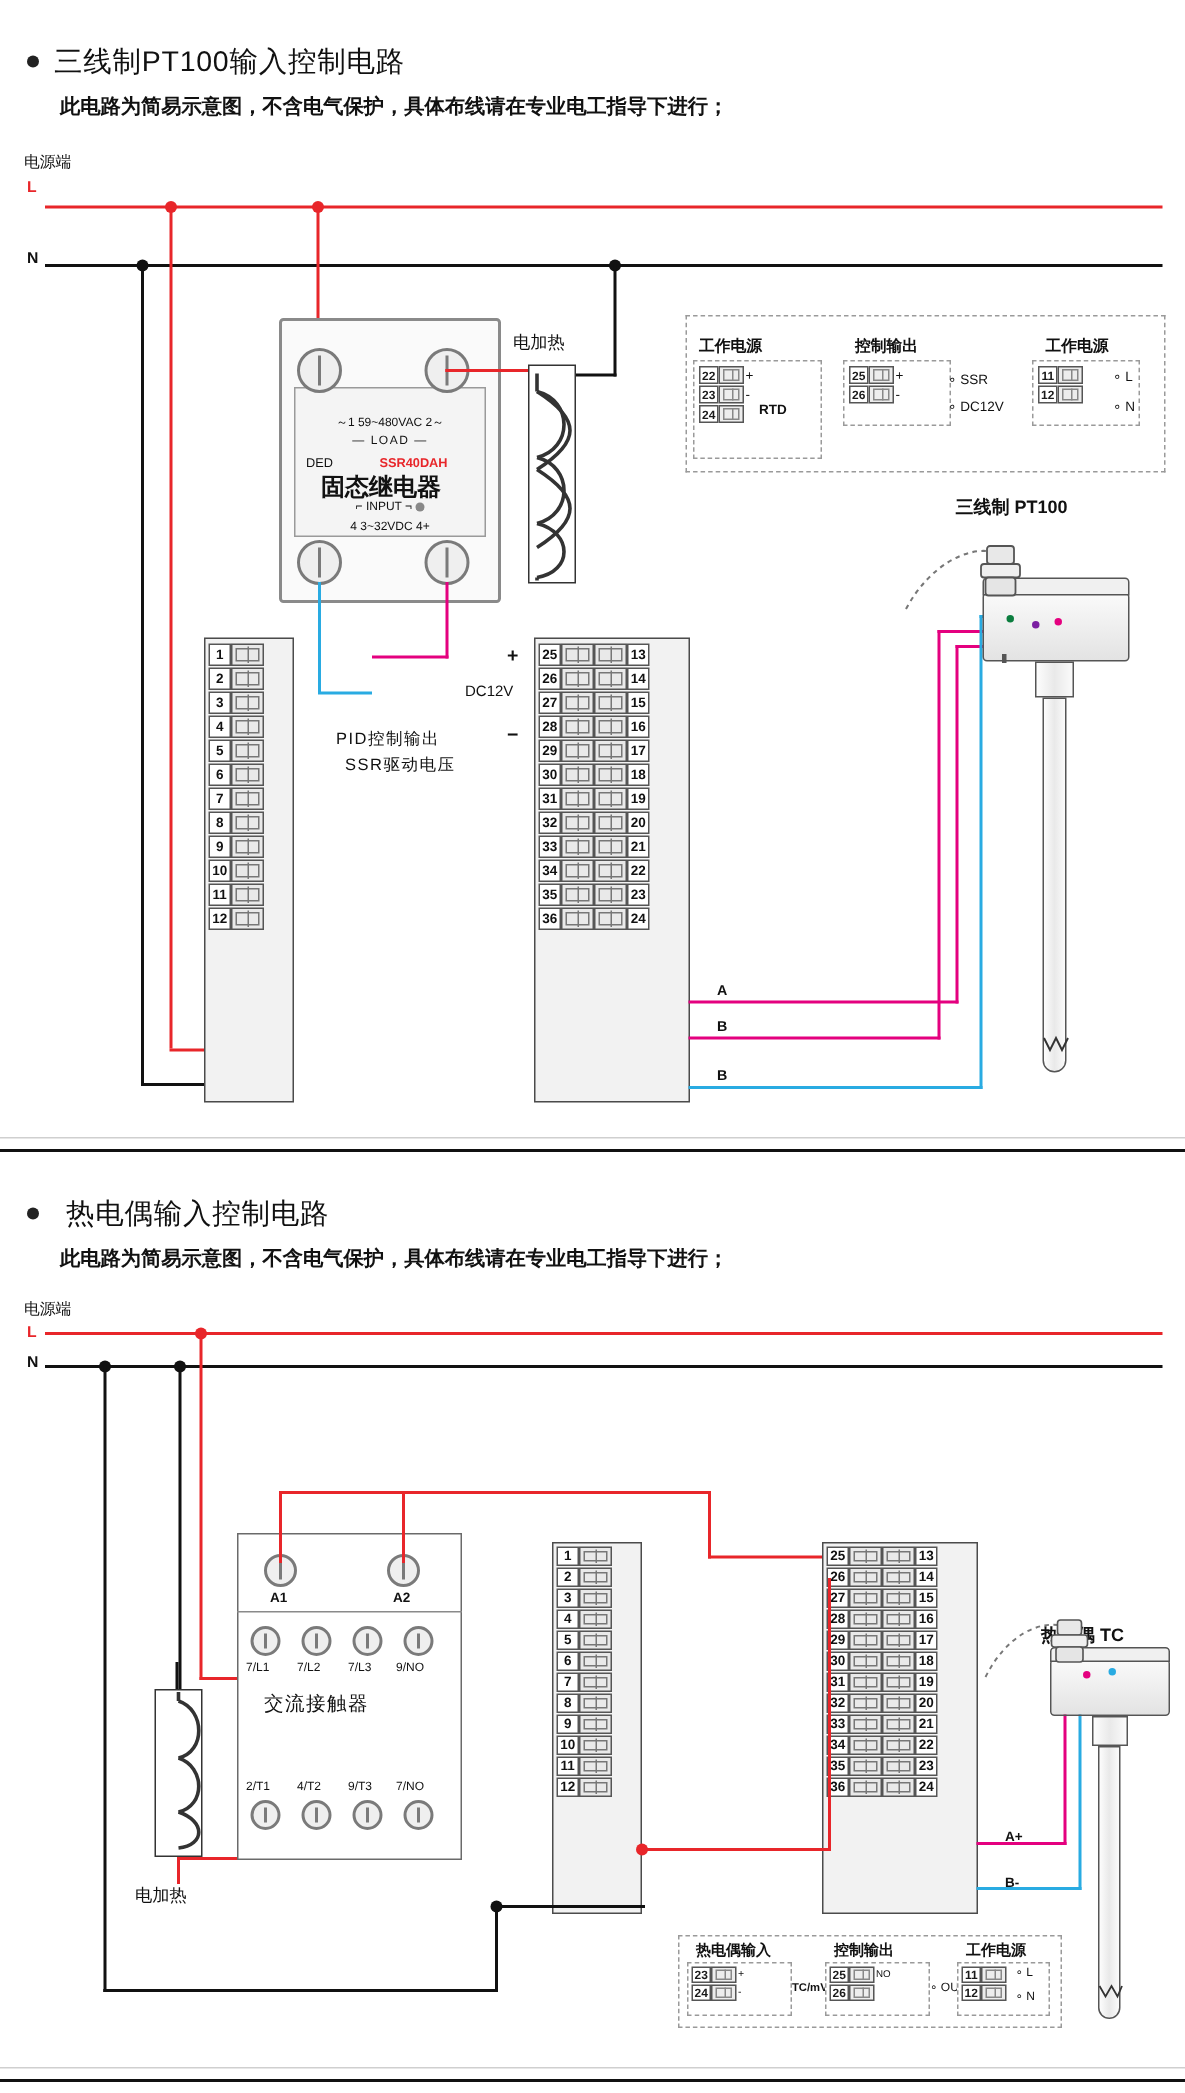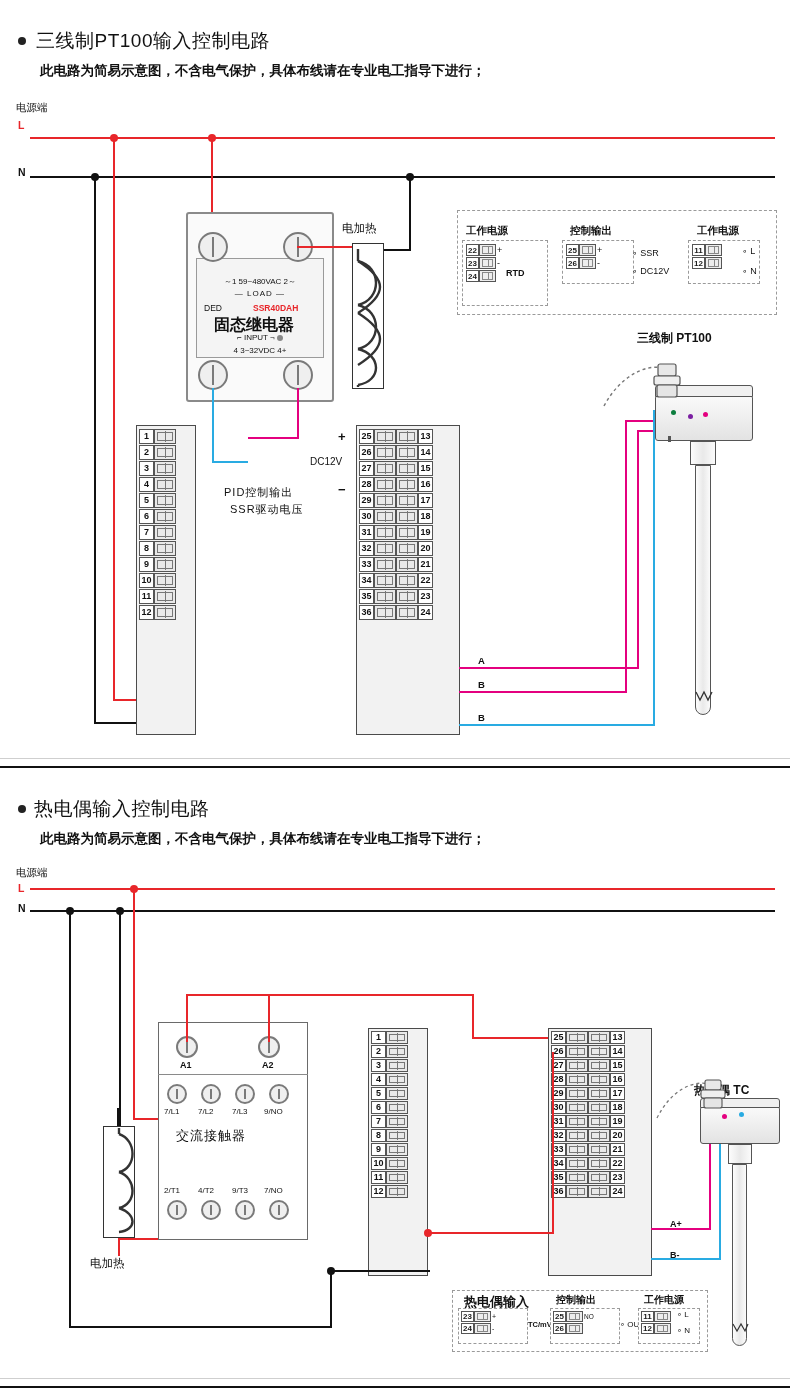--- a/index.html
+++ b/index.html
@@ -336,21 +336,21 @@
 <svg class="abs" style="left:694px;top:690px;" width="20" height="28">
   <path d="M2 2 l4 8 l4 -8 l4 8 l4 -8" stroke="#333" stroke-width="1.3" fill="none"></path>
 </svg>
 <div class="abs" style="left:671px;top:410px;width:5px;height:5px;border-radius:50%;background:#0b7d3e;"></div>
 <div class="abs" style="left:688px;top:414px;width:5px;height:5px;border-radius:50%;background:#7b1fa2;"></div>
 <div class="abs" style="left:703px;top:412px;width:5px;height:5px;border-radius:50%;background:#e4007f;"></div>
 
 <div class="abs hr-thin" style="left:0px;top:758px;width:790px;"></div>
 <div class="abs hr" style="left:0px;top:766px;width:790px;"></div>
 
-<div class="abs" style="left:18px;top:796px;display:flex;align-items:center;gap:8px;">
+<div class="abs" style="left:18px;top:796px;display:flex;align-items:center;gap:18px;">
   <span class="bullet"></span>
   <span class="sec-title">热电偶输入控制电路</span>
 </div>
 <div class="abs sec-sub" style="left:40px;top:830px;">此电路为简易示意图，不含电气保护，具体布线请在专业电工指导下进行；</div>
 
 <div class="abs lbl" style="left:16px;top:866px;">电源端</div>
 <div class="abs lbl-b" style="left:18px;top:882px;color:#e8262a;">L</div>
 <div class="abs lbl-b" style="left:18px;top:902px;">N</div>
 
 <div class="abs wire-r" style="left:30px;top:888px;width:745px;height:2px;"></div>
@@ -573,21 +573,21 @@
 <div class="abs probe-body" style="left:728px;top:1144px;width:24px;height:20px;"></div>
 <div class="abs probe-body" style="left:732px;top:1164px;width:15px;height:182px;border-radius:0 0 8px 8px;"></div>
 <svg class="abs" style="left:731px;top:1322px;" width="18" height="26">
   <path d="M2 2 l4 7 l4 -7 l4 7 l3 -7" stroke="#333" stroke-width="1.2" fill="none"></path>
 </svg>
 <div class="abs" style="left:722px;top:1114px;width:5px;height:5px;border-radius:50%;background:#e4007f;"></div>
 <div class="abs" style="left:739px;top:1112px;width:5px;height:5px;border-radius:50%;background:#29abe2;"></div>
 
 <div class="abs dashbox" style="left:452px;top:1290px;width:256px;height:62px;"></div>
 
-<div class="abs cn-b" style="left:464px;top:1293px;font-size:13px;font-family:Liberation Mono, monospace;">热电偶输入</div>
+<div class="abs cn-b" style="left:464px;top:1293px;font-size:10px;font-family:Liberation Mono, monospace;">热电偶输入</div>
 <div class="abs dashbox" style="left:458px;top:1308px;width:70px;height:36px;"></div>
 <div class="abs" style="left:461px;top:1311px;">
   <div class="trow" style="margin-bottom:1px;">
       <span class="mnum" style="height:11px;line-height:10px;">23</span>
       <span class="mscrew" style="height:11px;"></span>
       <span class="lbl-sm" style="margin-left:1px;font-size:7px;">+</span>
     </div>
   <div class="trow">
       <span class="mnum" style="height:11px;line-height:10px;">24</span>
       <span class="mscrew" style="height:11px;"></span>

